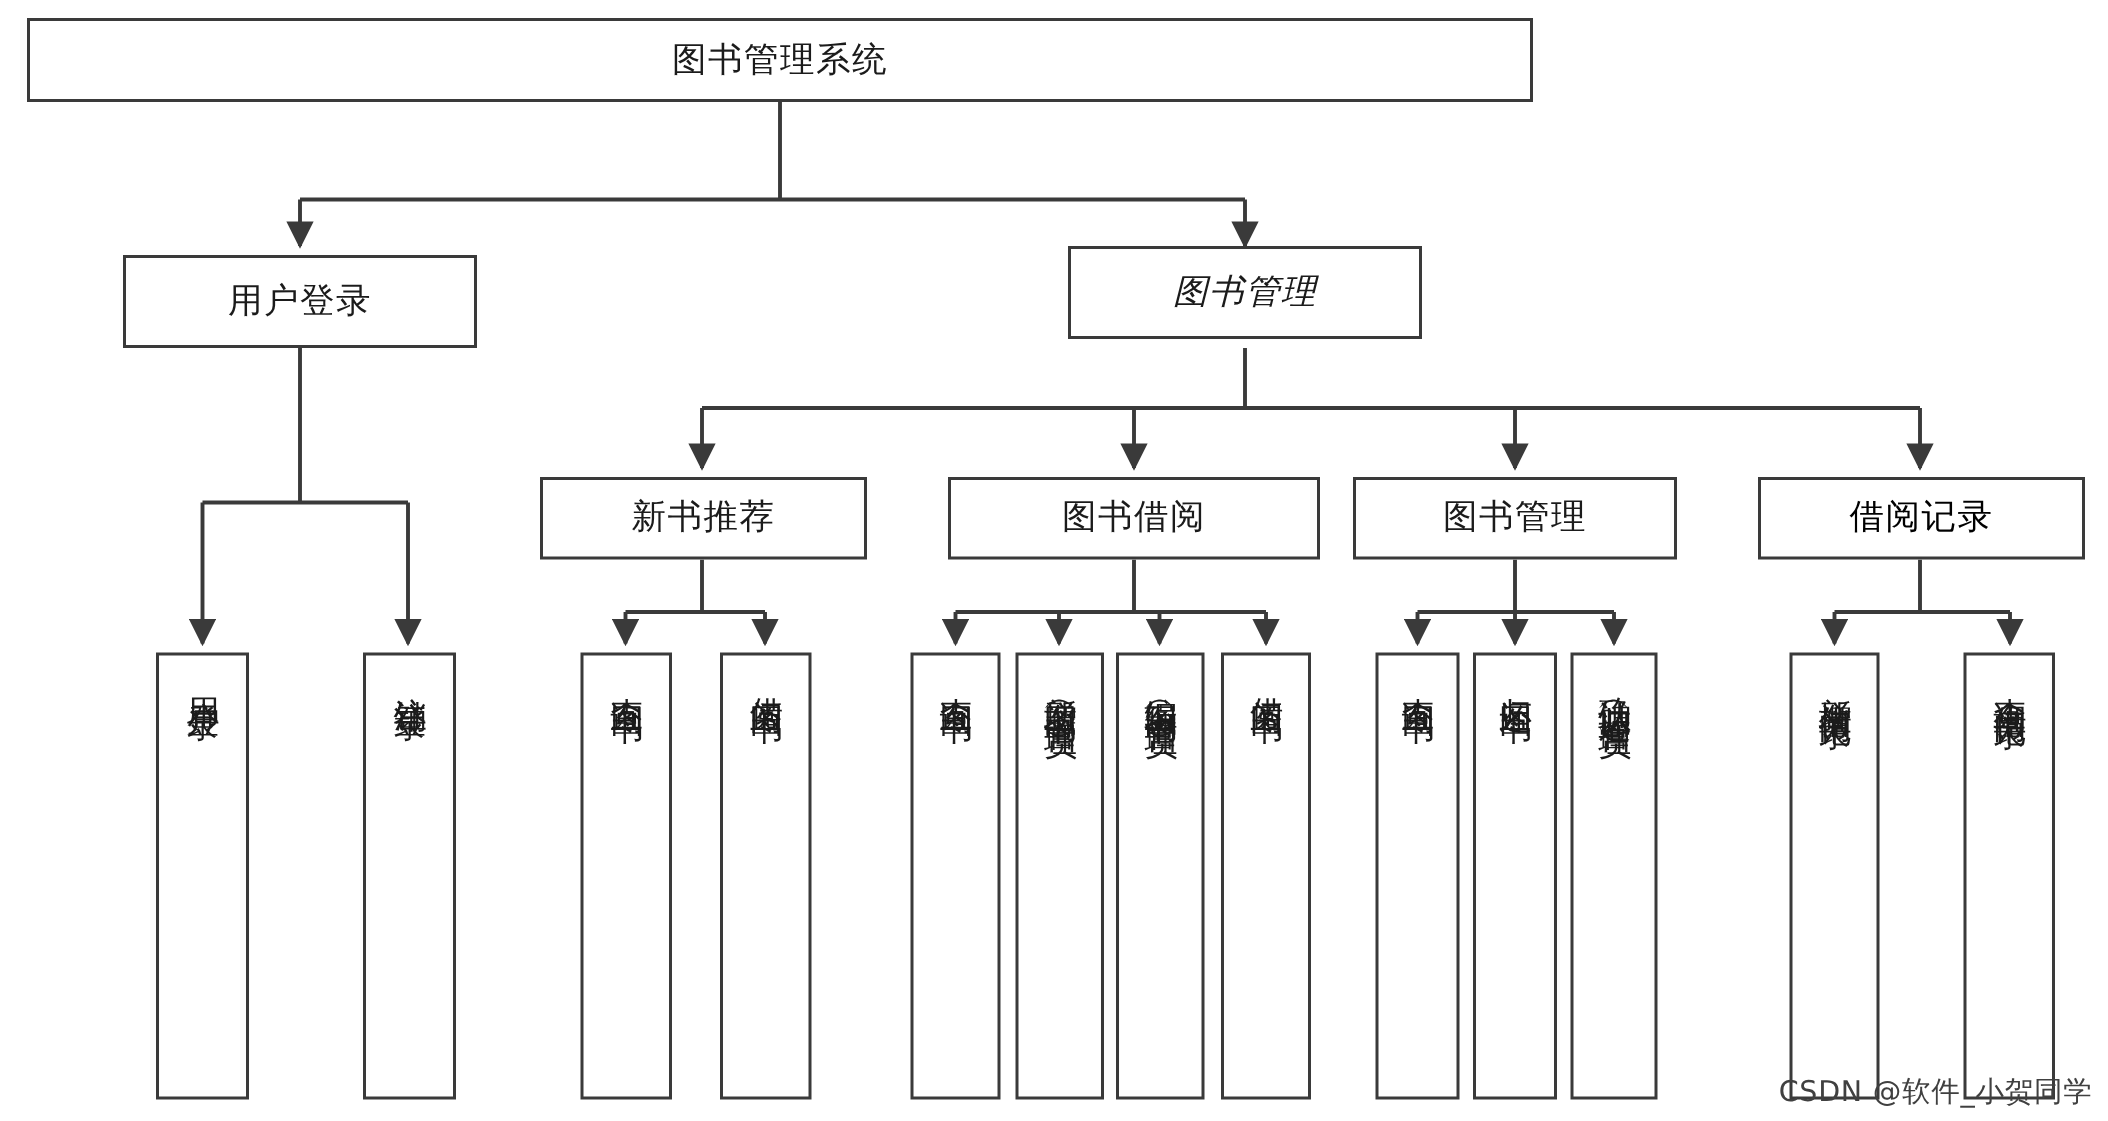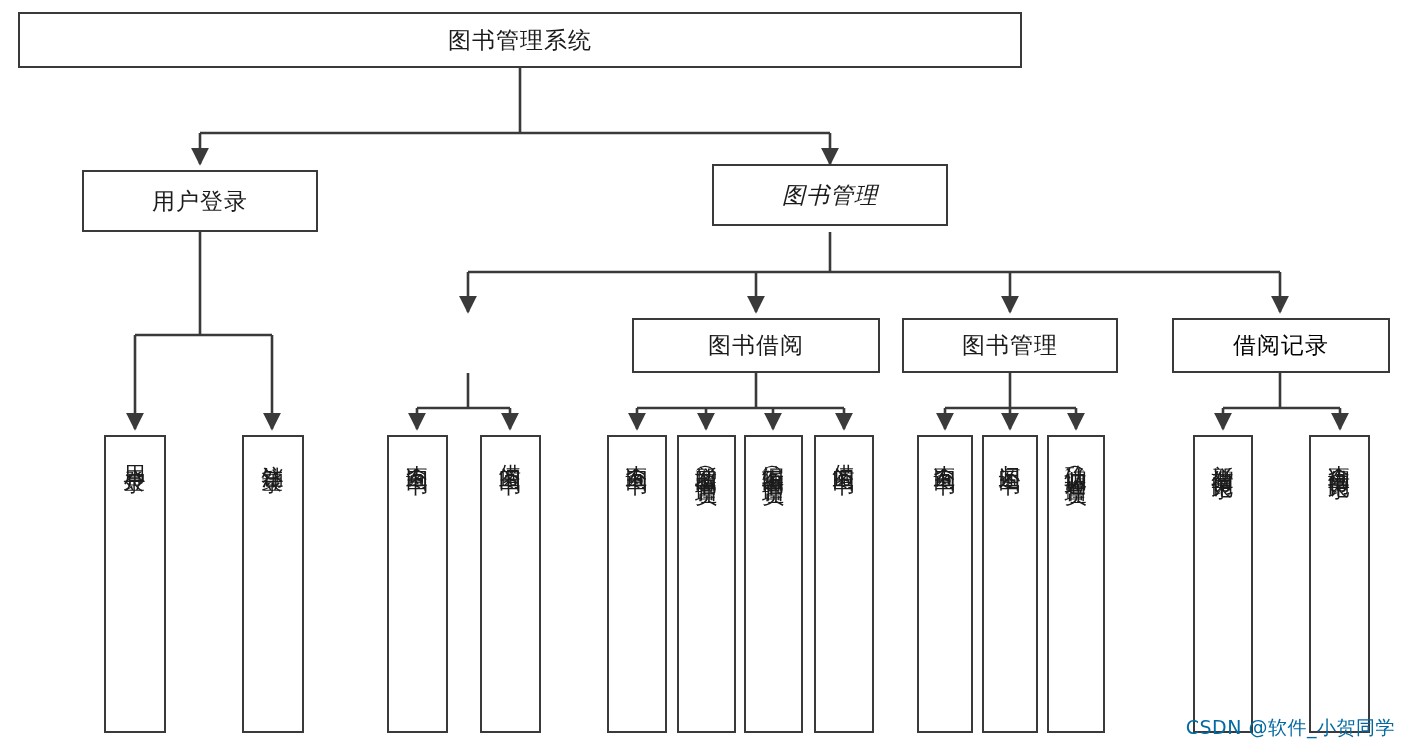--- a/index.html
+++ b/index.html
@@ -132,20 +132,23 @@
     <span class="label">图书管理系统</span>
   </div>
 
   <div class="node horiz" style="left: 82px; top: 170px; width: 236px; height: 62px; border-color: rgb(58, 58, 58); background: rgb(255, 255, 255); color: rgb(27, 27, 27);">
     <span class="label">用户登录</span>
   </div>
   <div class="node horiz" style="left: 712px; top: 164px; width: 236px; height: 62px; border-color: rgb(58, 58, 58); background: rgb(255, 255, 255); color: rgb(27, 27, 27); font-style: italic;">
     <span class="label">图书管理</span>
   </div>
 
+  <div class="node horiz" style="left: 360px; top: 318px; width: 218px; height: 55px; border-color: rgb(58, 58, 58); background: rgb(255, 255, 255); color: rgb(27, 27, 27);">
+    <span class="label">新书推荐</span>
+  </div>
   <div class="node horiz" style="left: 632px; top: 318px; width: 248px; height: 55px; border-color: rgb(58, 58, 58); background: rgb(255, 255, 255); color: rgb(27, 27, 27);">
     <span class="label">图书借阅</span>
   </div>
   <div class="node horiz" style="left: 902px; top: 318px; width: 216px; height: 55px; border-color: rgb(58, 58, 58); background: rgb(255, 255, 255); color: rgb(27, 27, 27);">
     <span class="label">图书管理</span>
   </div>
   <div class="node horiz" style="left: 1172px; top: 318px; width: 218px; height: 55px; border-color: rgb(58, 58, 58); background: rgb(255, 255, 255); color: #000000;">
     <span class="label">借阅记录</span>
   </div>
 
@@ -182,15 +185,15 @@
   <div class="node vert" style="left: 1047px; top: 435px; width: 58px; height: 298px; border-color: rgb(58, 58, 58); background: rgb(255, 255, 255); color: rgb(27, 27, 27);">
     <span class="label">确认归还（管理员）</span>
   </div>
   <div class="node vert" style="left: 1193px; top: 435px; width: 60px; height: 298px; border-color: rgb(58, 58, 58); background: rgb(255, 255, 255); color: rgb(27, 27, 27);">
     <span class="label">新增借阅记录</span>
   </div>
   <div class="node vert" style="left: 1309px; top: 435px; width: 61px; height: 298px; border-color: rgb(58, 58, 58); background: rgb(255, 255, 255); color: rgb(27, 27, 27);">
     <span class="label">查询借阅记录</span>
   </div>
 
-  <div class="watermark" style="color: #0369a1;">CSDN @软件_小贺同学</div>
+  <div class="watermark" style="color: #404040;">CSDN @软件_小贺同学</div>
 
 </div>
 
 </body></html>

